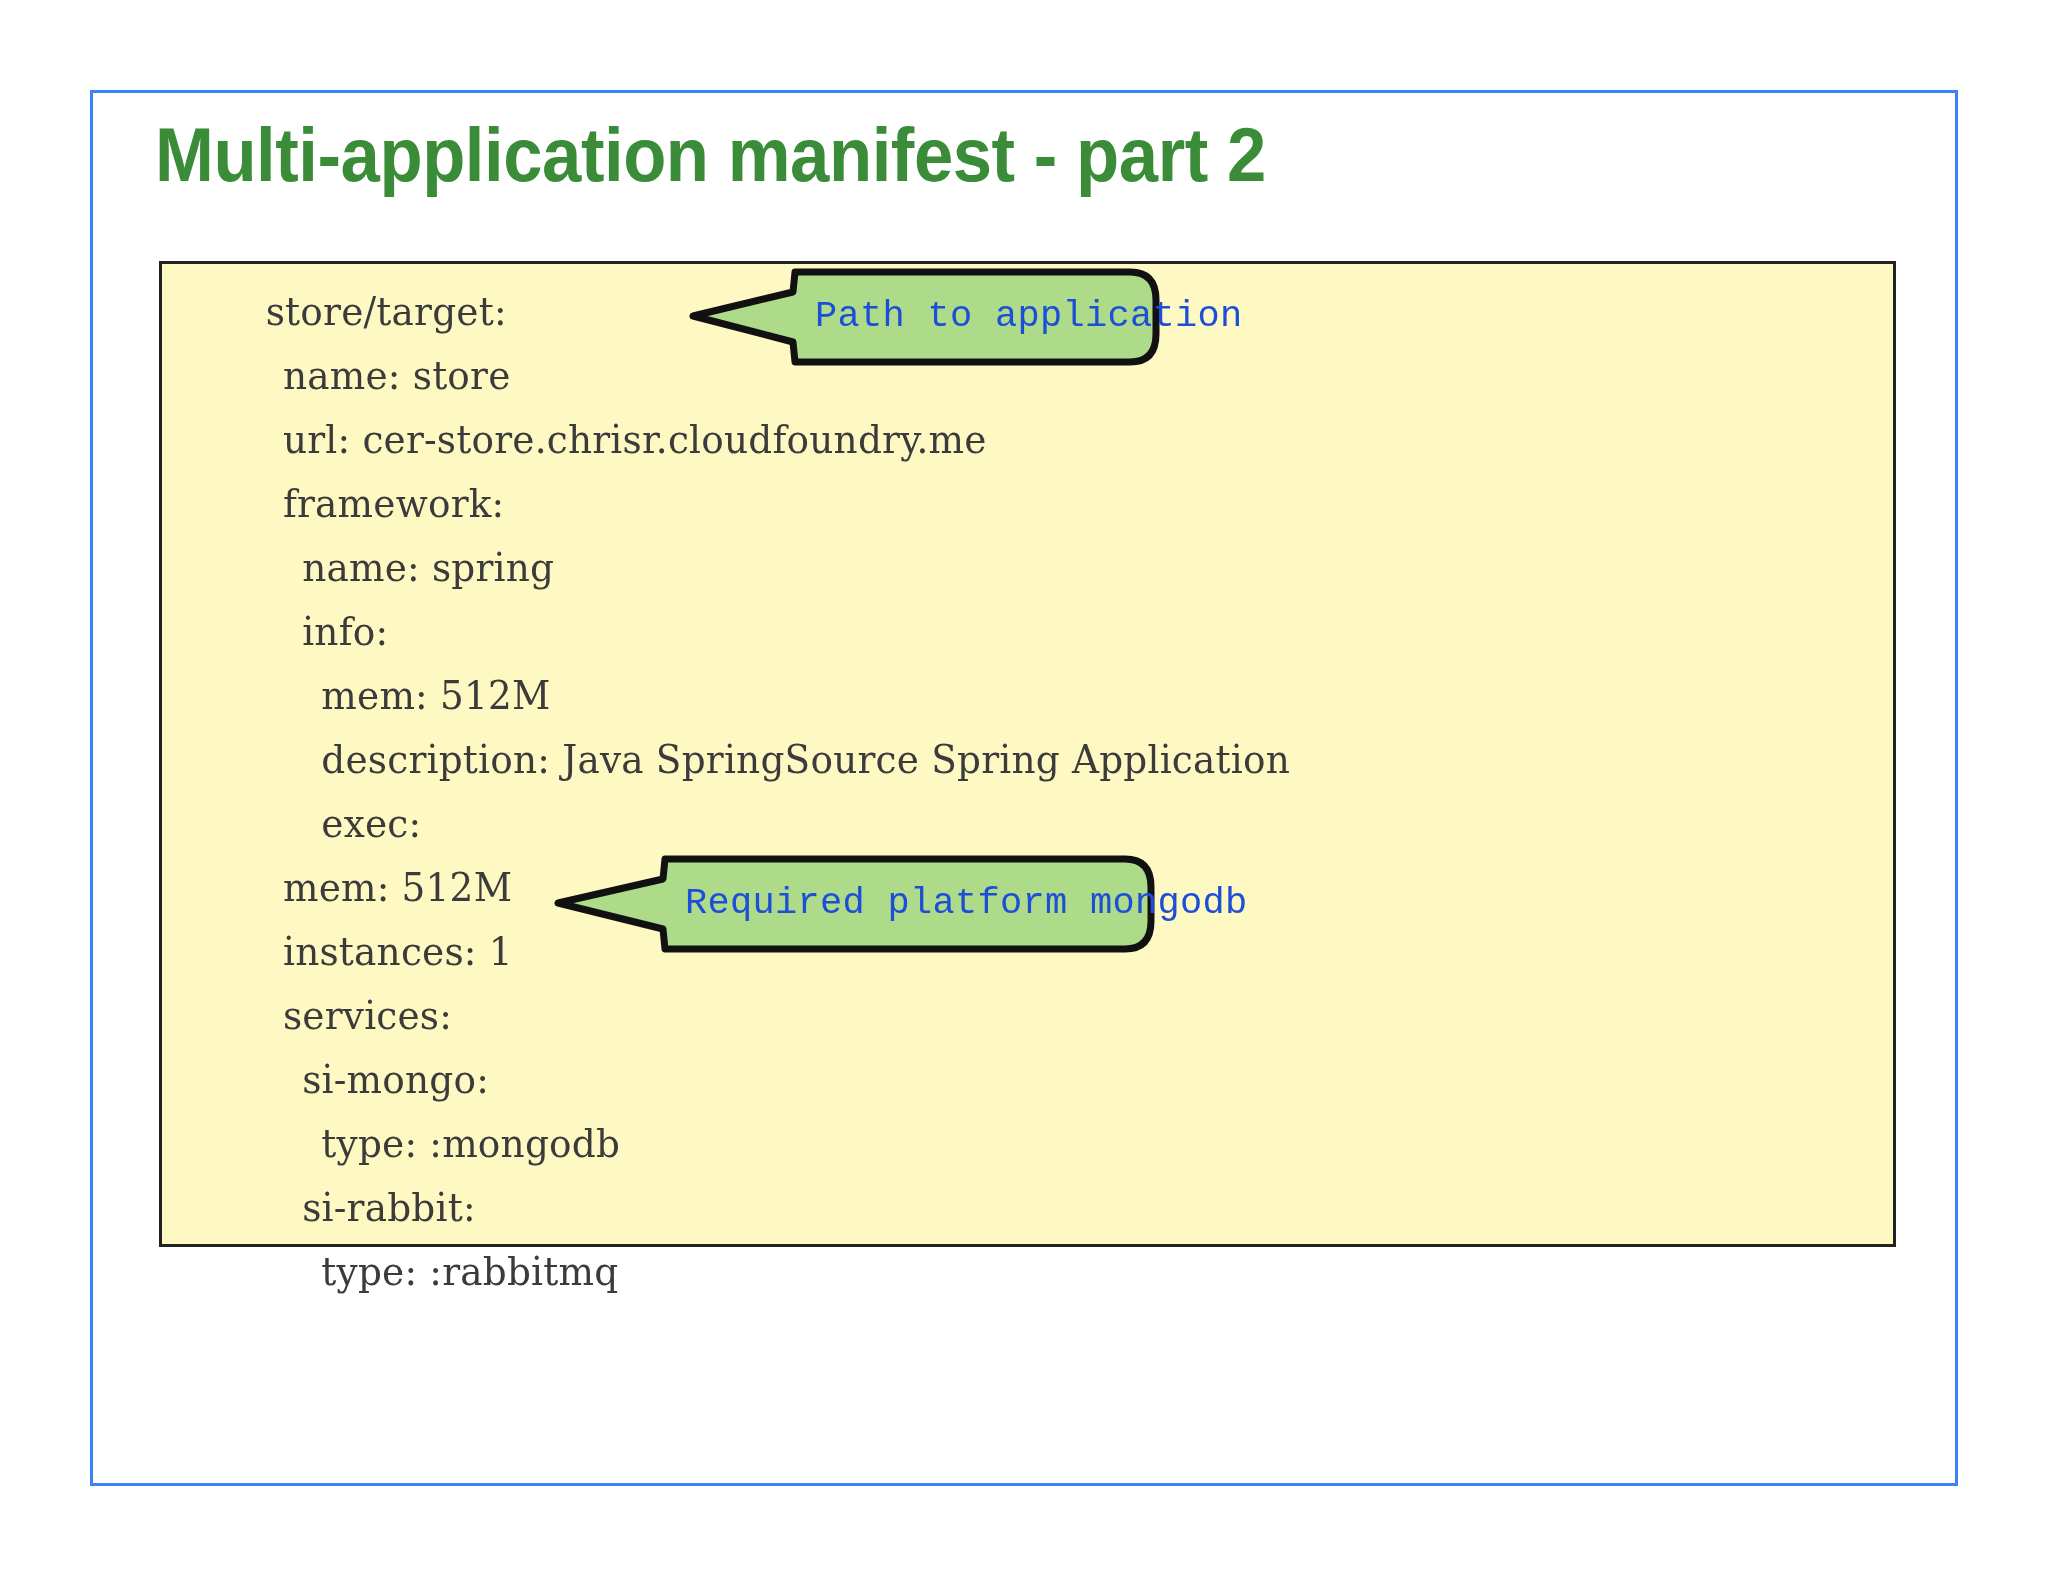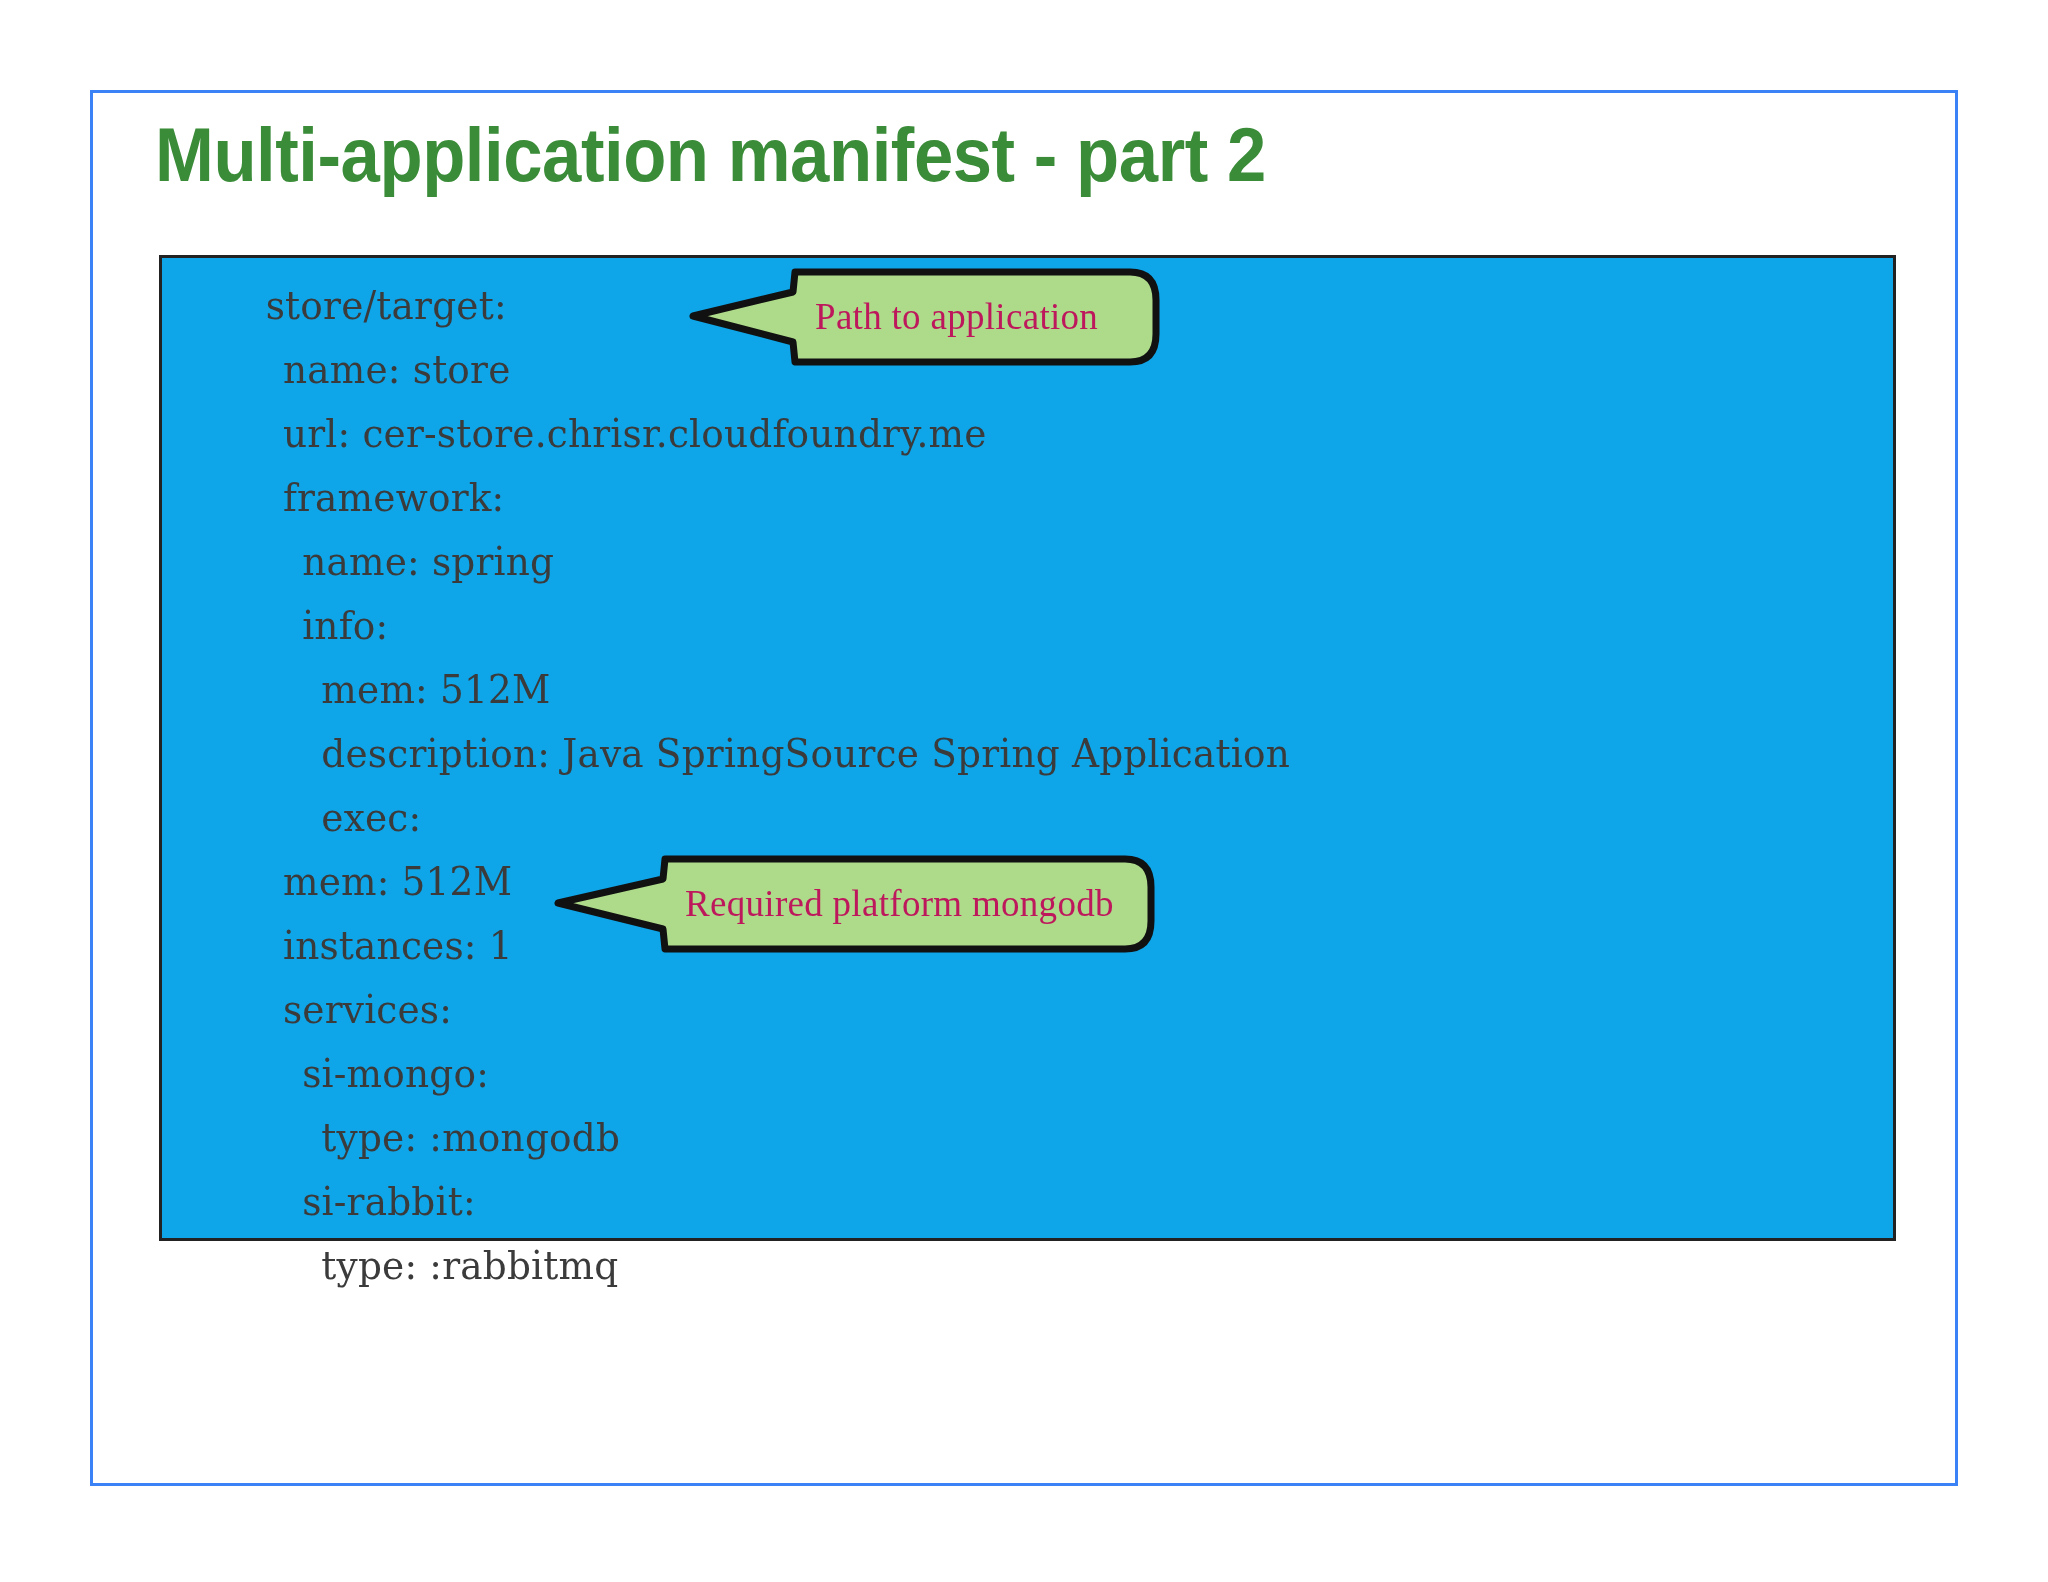--- a/index.html
+++ b/index.html
@@ -41,26 +41,26 @@
     color: #3a8c38;
     transform: scaleX(0.93);
     transform-origin: left center;
     white-space: nowrap;
   }
 
   
   #manifest-box {
     position: absolute;
     left: 66px;
-    top: 162px;
+    top: 168px;
     width: 1737px;
     height: 986px;
     border: 3px solid #222222;
     box-sizing: border-box;
-    background: #0ea5e9;
+    background: #fef9c3;
   }
 
   #manifest-lines {
     position: absolute;
     left: 0;
     top: 16px;
     width: 100%;
   }
 
   .code-line {
@@ -82,23 +82,23 @@
   
   .callout {
     position: absolute;
   }
   .callout svg {
     display: block;
     overflow: visible;
   }
   .callout-text {
     position: absolute;
-    font-family: Liberation Serif, serif;
+    font-family: Liberation Mono, monospace;
     font-size: 37px;
-    color: #be185d;
+    color: #1d4ed8;
     white-space: nowrap;
     letter-spacing: 0.3px;
   }
 
   #callout-path-to-application {
     left: 597px;
     top: 175px;
     width: 470px;
     height: 98px;
   }

